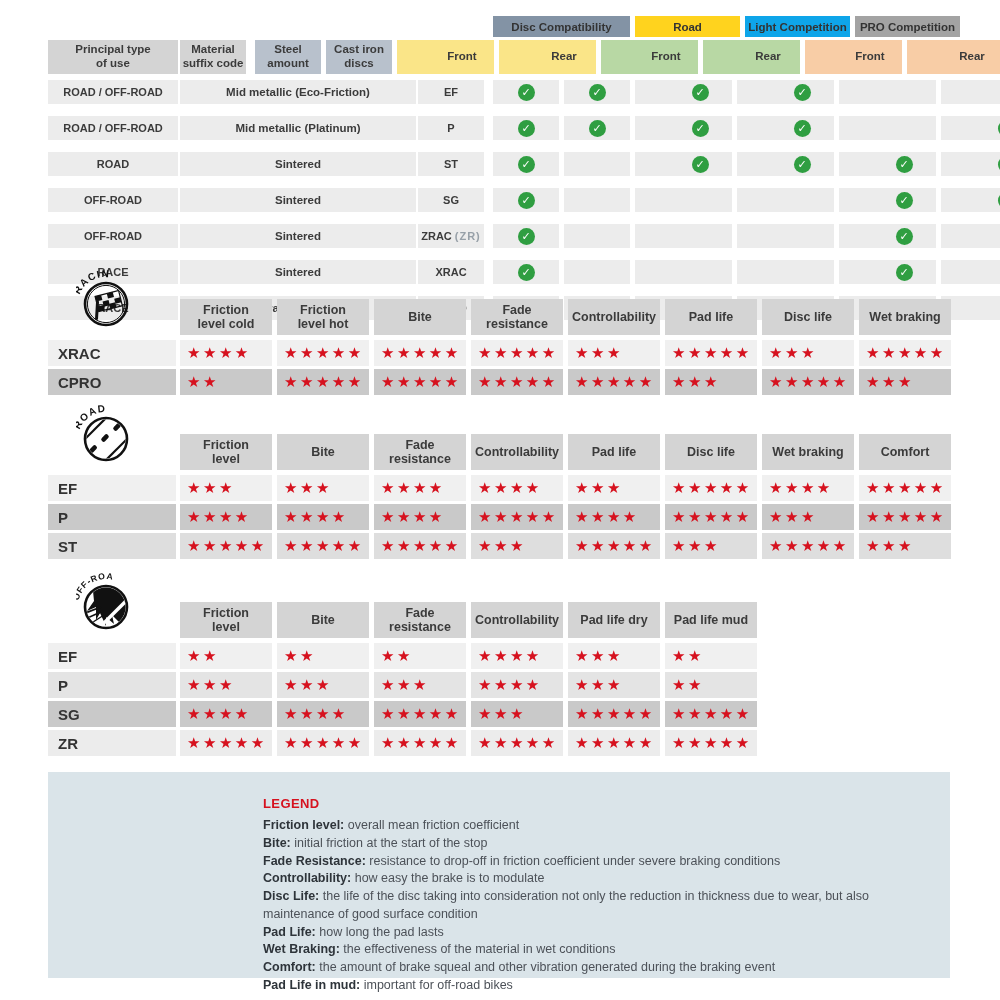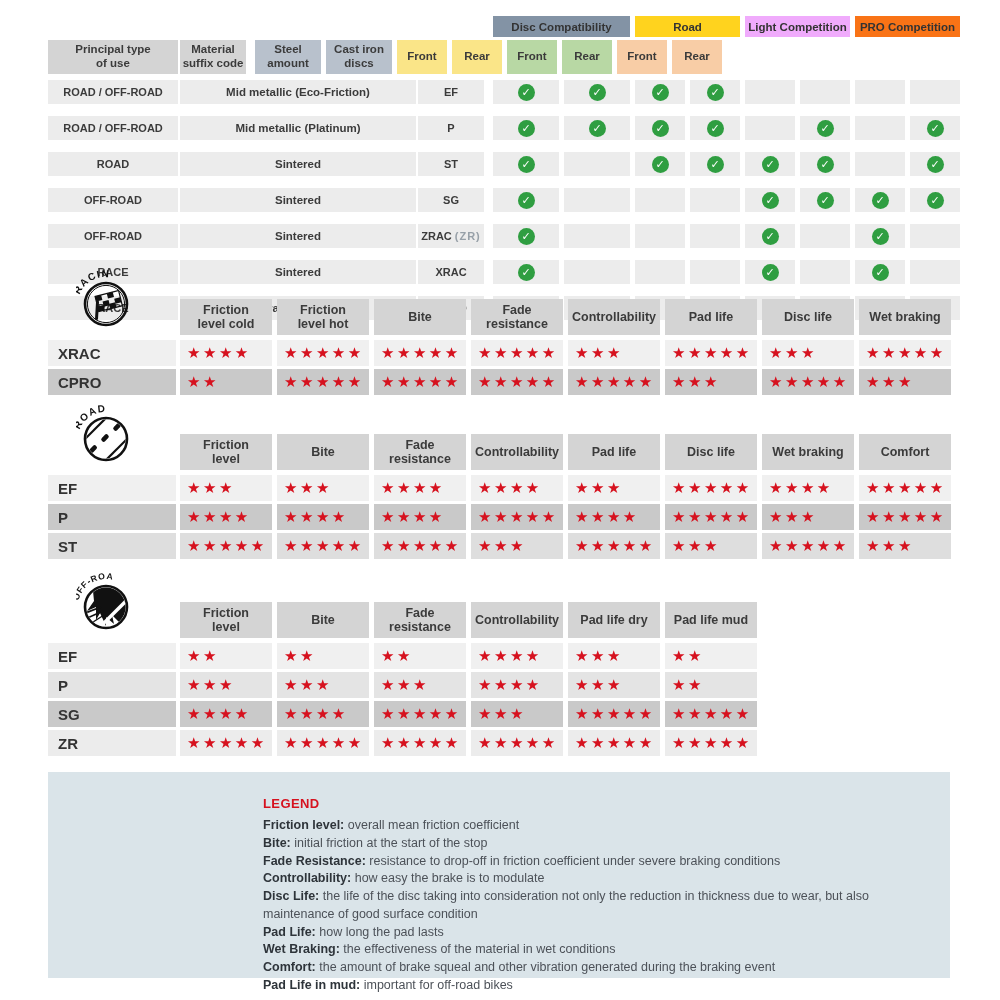--- a/index.html
+++ b/index.html
@@ -14,21 +14,21 @@
          font-size:11.5px;font-weight:bold;color:#333;margin-right:5px;}
   .gw0{width:137px;}.gw1{width:105px;}
   .hrow{display:flex;height:34px;margin-bottom:6px;}
   .hcell{flex:none;background:#d4d4d4;display:flex;align-items:center;justify-content:center;
          text-align:center;font-size:11.5px;font-weight:bold;color:#3b3b3b;
          white-space:pre-line;line-height:1.18;}
   .c-use{width:130px;margin-right:2px;}
   .c-comp{width:236px;margin-right:2px;}
   .c-suf{width:66px;margin-right:9px;}
   .c-chk{margin-right:5px;}
-  .w66{width:66px;}.w50{width:50px;}
+  .w66{width:66px;}.w50{width:64px;padding-left:33px;}
   .drow{display:flex;height:24px;margin-bottom:12px;}
   .dcell{flex:none;background:#ececec;display:flex;align-items:center;justify-content:center;
          font-size:11px;font-weight:bold;color:#3b3b3b;}
   .dcell.c-comp{font-size:11.5px;}
   .suffix-note{color:#97a0a8;margin-left:3px;letter-spacing:1px;}
   .check{width:17px;height:17px;border-radius:50%;background:#2f9e41;color:#fff;
          font-size:11px;font-weight:bold;display:flex;align-items:center;justify-content:center;line-height:1;}
 
   
   .rating{position:absolute;left:48px;width:912px;}
@@ -65,22 +65,22 @@
 </head>
 <body>
 
 <div class="page">
 
   <section class="compat" id="compat">
       <div class="grow">
         <div class="gspacer"></div>
         <div class="gcell gw0" style="background: rgb(131, 147, 165);">Disc Compatibility</div>
         <div class="gcell gw1" style="background: rgb(255, 211, 30);">Road</div>
-        <div class="gcell gw1" style="background: #f0abfc;">Light Competition</div>
-        <div class="gcell gw1" style="background: #f97316;">PRO Competition</div>
+        <div class="gcell gw1" style="background: #0ea5e9;">Light Competition</div>
+        <div class="gcell gw1" style="background: #a3a3a3;">PRO Competition</div>
       </div>
       <div class="hrow">
         <div class="hcell c-use">Principal type
 of use</div>
         <div class="hcell c-suf">Material
 suffix code</div>
         <div class="hcell c-chk w66" style="background: rgb(184, 193, 204);">Steel
 amount</div>
         <div class="hcell c-chk w66" style="background: rgb(184, 193, 204);">Cast iron
 discs</div>

